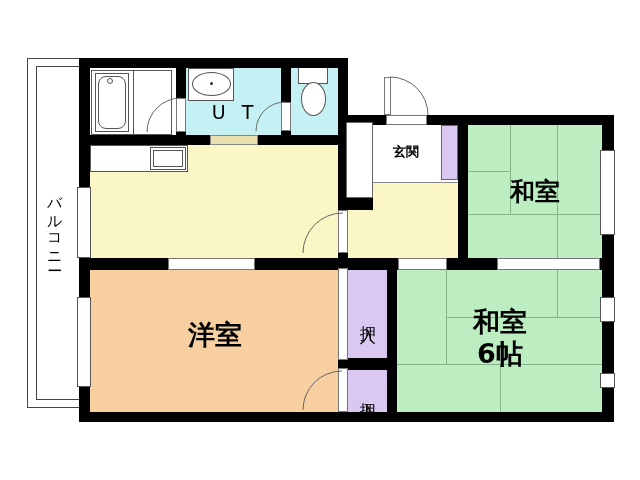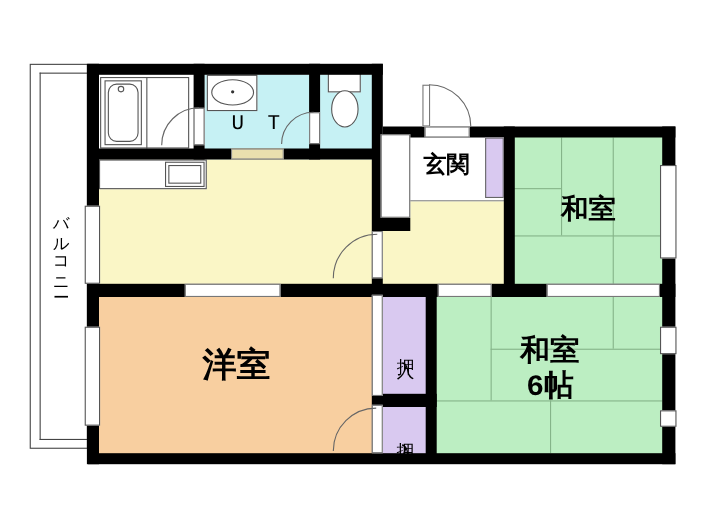--- a/index.html
+++ b/index.html
@@ -16,21 +16,21 @@
   .f-living{background:var(--living-floor);}
   .f-western{background:var(--western-floor);}
   .f-tatami{background:var(--tatami-floor);}
   .f-wet{background:var(--wet-floor);}
   .f-closet{background:var(--closet-floor);}
   .tline{position:absolute;background:var(--tatami-line);}
   .win{position:absolute;background:#fff;border:1px solid var(--outline);box-sizing:border-box;}
   .gapw{position:absolute;background:#fff;border:1px solid #777;box-sizing:border-box;}
   .fix{position:absolute;background:#fff;border:1px solid var(--outline);box-sizing:border-box;}
   .lbl{position:absolute;color:#000;display:flex;flex-direction:column;align-items:center;
-       justify-content:center;line-height:1.15;font-weight:bold;font-family:Liberation Mono, monospace;}
+       justify-content:center;line-height:1.15;font-weight:bold;}
   .vtxt{writing-mode:vertical-rl;text-orientation:upright;letter-spacing:2px;}
   svg.arcs{position:absolute;left:0;top:0;pointer-events:none;}
 </style>
 </head>
 <body>
 
 <div id="plan">
 
   <div class="abs" style="left:27px;top:58px;width:53px;height:350px;border:1px solid #444;box-sizing:border-box;"></div>
   <div class="abs" style="left:36px;top:66px;width:44px;height:334px;border:1px solid #444;border-right:none;box-sizing:border-box;"></div>
@@ -113,28 +113,28 @@
   <svg class="arcs" width="640" height="480" viewBox="0 0 640 480">
     <path d="M147,132 A34,34 0 0 1 181,98" fill="none" stroke="#666" stroke-width="1"></path>
     <path d="M256,131 A29,29 0 0 1 285,102" fill="none" stroke="#666" stroke-width="1"></path>
     <path d="M303,253 A40,40 0 0 1 343,213" fill="none" stroke="#666" stroke-width="1"></path>
     <path d="M390,77 A38,38 0 0 1 428,115" fill="none" stroke="#666" stroke-width="1"></path>
     <path d="M342,371 A39,39 0 0 0 303,410" fill="none" stroke="#666" stroke-width="1"></path>
   </svg>
 
   <div class="lbl" style="left:90px;top:165px;width:250px;height:100px;font-size:27px;">
   </div>
-  <div class="lbl" style="left:90px;top:290px;width:250px;height:90px;font-size:31px;">
+  <div class="lbl" style="left:90px;top:290px;width:250px;height:90px;font-size:27px;">
     <span>洋室</span>
   </div>
   <div class="lbl" style="left:466px;top:150px;width:138px;height:85px;font-size:25px;">
     <span>和室</span>
   </div>
   <div class="lbl" style="left:400px;top:295px;width:200px;height:85px;font-size:27px;">
     <span>和室</span>
     <span>6帖</span>
   </div>
-  <div class="lbl" style="left:370px;top:138px;width:72px;height:28px;font-size:21px;font-weight:bold;">玄関</div>
+  <div class="lbl" style="left:370px;top:138px;width:72px;height:28px;font-size:13px;font-weight:bold;">玄関</div>
   <div class="lbl" style="left:198px;top:100px;width:74px;height:26px;font-size:19px;letter-spacing:5px;font-weight:normal;">U T</div>
   <div class="lbl vtxt" style="left:346px;top:282px;width:43px;height:66px;font-size:16px;font-weight:normal;">押入</div>
   <div class="lbl vtxt" style="left:346px;top:367px;width:43px;height:46px;font-size:16px;font-weight:normal;letter-spacing:0;line-height:1;">押入</div>
 
 </div>
 
 </body></html>

